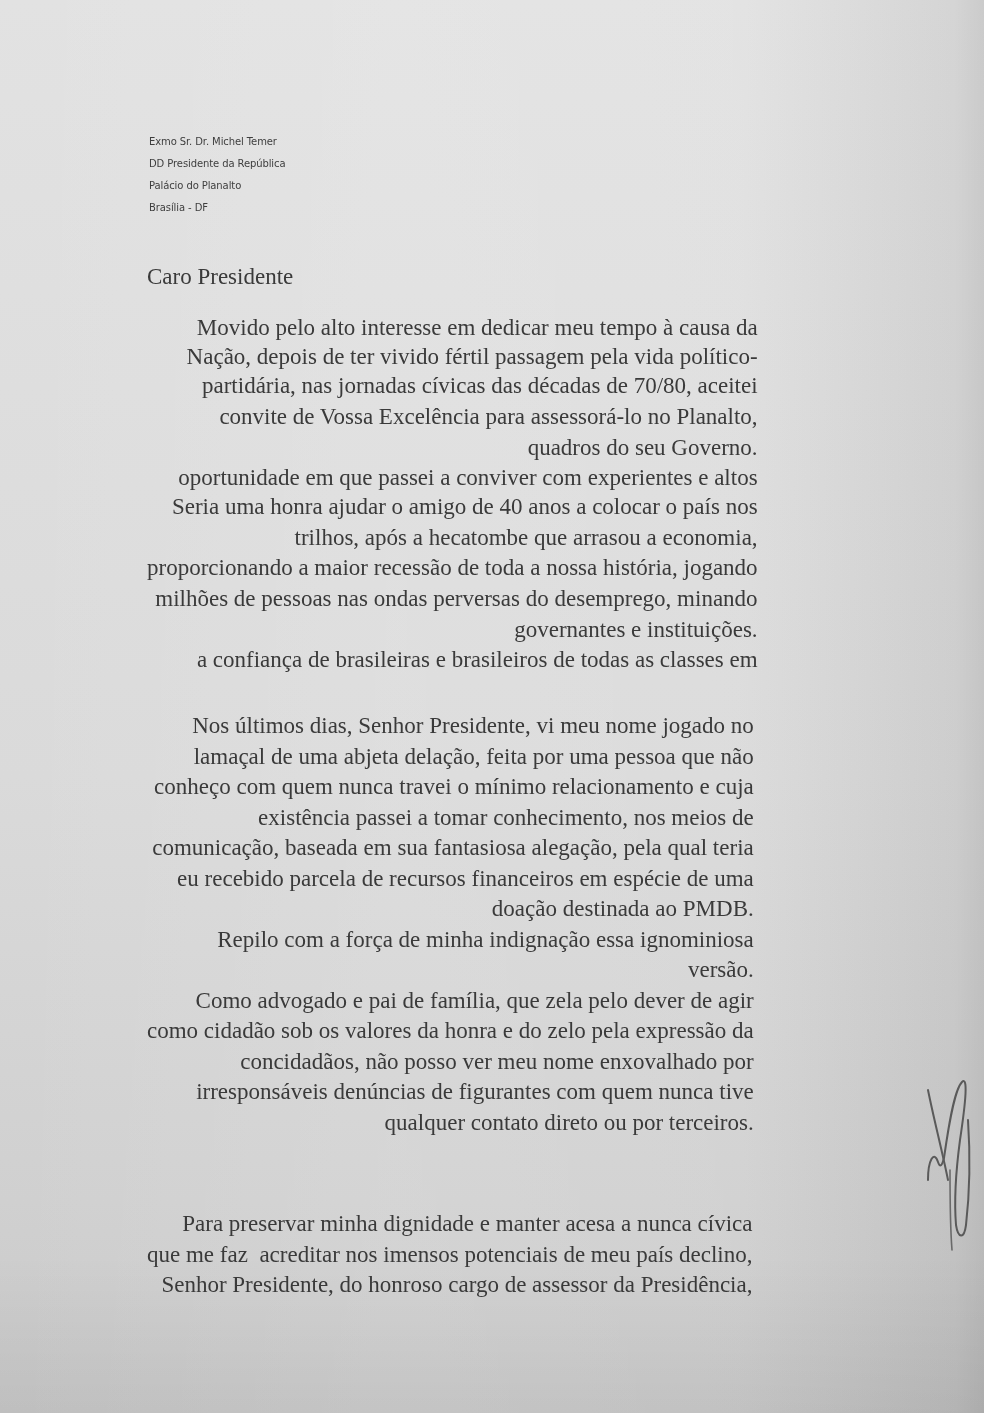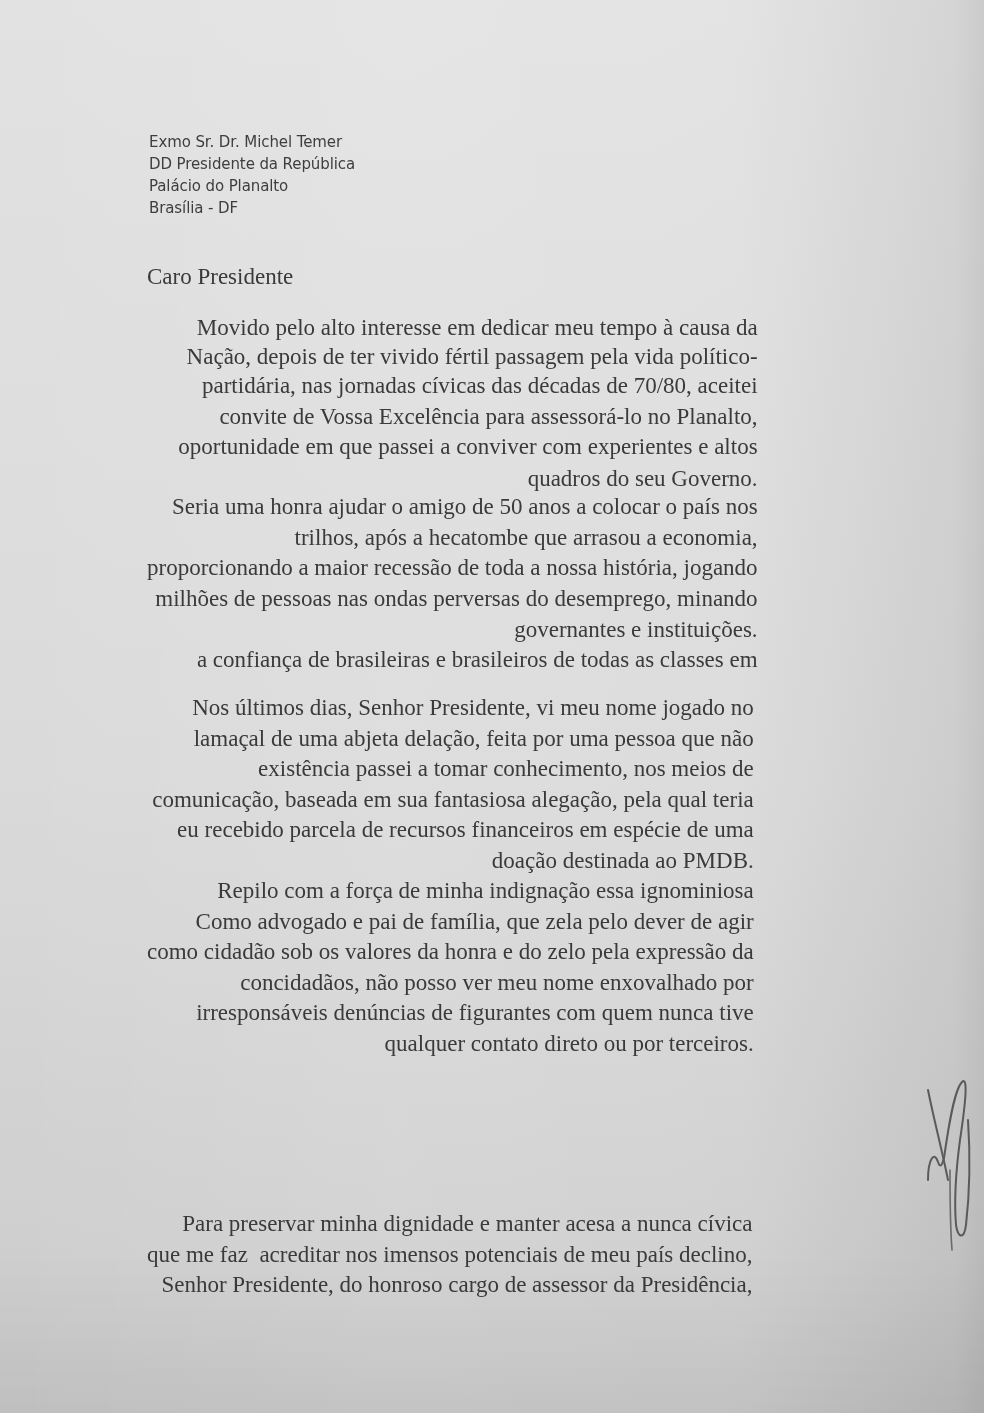--- a/index.html
+++ b/index.html
@@ -28,21 +28,21 @@
       left: 0; bottom: 0;
       width: 984px; height: 160px;
       background: linear-gradient(180deg, rgba(0,0,0,0) 0%, rgba(0,0,0,0.05) 100%);
       pointer-events: none;
     }
     .address {
       position: absolute;
       left: 149px;
       top: 131px;
       font-family: "DejaVu Sans", sans-serif;
-      font-size: 15px;
+      font-size: 10px;
       line-height: 22px;
       color: #3e3e3e;
       letter-spacing: -0.1px;
     }
     .address div { white-space: nowrap; }
     .letter {
       position: absolute;
       left: 147px;
       font-family: Liberation Serif, serif;
       font-size: 23px;
@@ -51,21 +51,21 @@
       margin-top: 29px;
     }
     .salutation {
       top: 235px;
       font-size: 23px;
     }
     .para {
       line-height: 30.5px;
     }
     .p1 { top: 284px; }
-    .p2 { top: 664px; }
+    .p2 { top: 682px; }
     .p3 { top: 1180px; }
     .line { display: block; text-align: right; }
     .signature {
       position: absolute;
       left: 920px;
       top: 1060px;
       width: 60px;
       height: 200px;
     }
   </style>
@@ -81,38 +81,40 @@
     <div>Brasília - DF</div>
   </div>
 
   <div class="letter salutation">Caro Presidente</div>
 
   <div class="letter para p1">
     <span class="line" style="transform:translateY(0px)">Movido pelo alto interesse em dedicar meu tempo à causa da</span>
     <span class="line" style="transform:translateY(-2px)">Nação, depois de ter vivido fértil passagem pela vida político-</span>
     <span class="line" style="transform:translateY(-3px)">partidária, nas jornadas cívicas das décadas de 70/80, aceitei</span>
     <span class="line" style="transform:translateY(-3px)">convite de Vossa Excelência para assessorá-lo no Planalto,</span>
+    <span class="line" style="transform:translateY(-2px)">quadros do seu Governo.</span>
     <span class="line" style="transform:translateY(-3px)">oportunidade em que passei a conviver com experientes e altos</span>
-    <span class="line" style="transform:translateY(-2px)">quadros do seu Governo.</span>
-    <span class="line" style="transform:translateY(-4px)">Seria uma honra ajudar o amigo de 50 anos a colocar o país nos</span>
+    <span class="line" style="transform:translateY(-4px)">Seria uma honra ajudar o amigo de 40 anos a colocar o país nos</span>
     <span class="line" style="transform:translateY(-4px)">trilhos, após a hecatombe que arrasou a economia,</span>
     <span class="line" style="transform:translateY(-4px)">proporcionando a maior recessão de toda a nossa história, jogando</span>
     <span class="line" style="transform:translateY(-4px)">milhões de pessoas nas ondas perversas do desemprego, minando</span>
     <span class="line" style="transform:translateY(-3px)">governantes e  instituições.</span>
     <span class="line" style="transform:translateY(-4px)">a confiança de brasileiras e brasileiros de todas as classes em</span>
   </div>
 
   <div class="letter para p2">
     <span class="line">Nos últimos dias, Senhor Presidente, vi meu nome jogado no</span>
     <span class="line">lamaçal de uma abjeta delação, feita por uma pessoa que não</span>
+    <span class="line">conheço com quem nunca travei o mínimo relacionamento e cuja</span>
     <span class="line">existência passei a tomar conhecimento, nos meios de</span>
     <span class="line">comunicação, baseada em sua fantasiosa alegação, pela qual teria</span>
     <span class="line">eu recebido parcela de recursos financeiros em espécie de uma</span>
     <span class="line">doação destinada ao PMDB.</span>
     <span class="line" style="white-space:pre"> Repilo com a força de minha indignação essa ignominiosa</span>
+    <span class="line">versão.</span>
     <span class="line">Como advogado e pai de família, que zela pelo dever de agir</span>
     <span class="line">como cidadão sob os valores da honra e do zelo pela expressão da</span>
     <span class="line">concidadãos, não posso ver meu nome enxovalhado por</span>
     <span class="line">irresponsáveis denúncias de figurantes com quem nunca tive</span>
     <span class="line">qualquer contato direto ou por terceiros.</span>
   </div>
 
   <div class="letter para p3">
     <span class="line">Para preservar minha dignidade e manter acesa a nunca cívica</span>
     <span class="line" style="white-space:pre">que me faz  acreditar nos imensos potenciais de meu país declino,</span>

